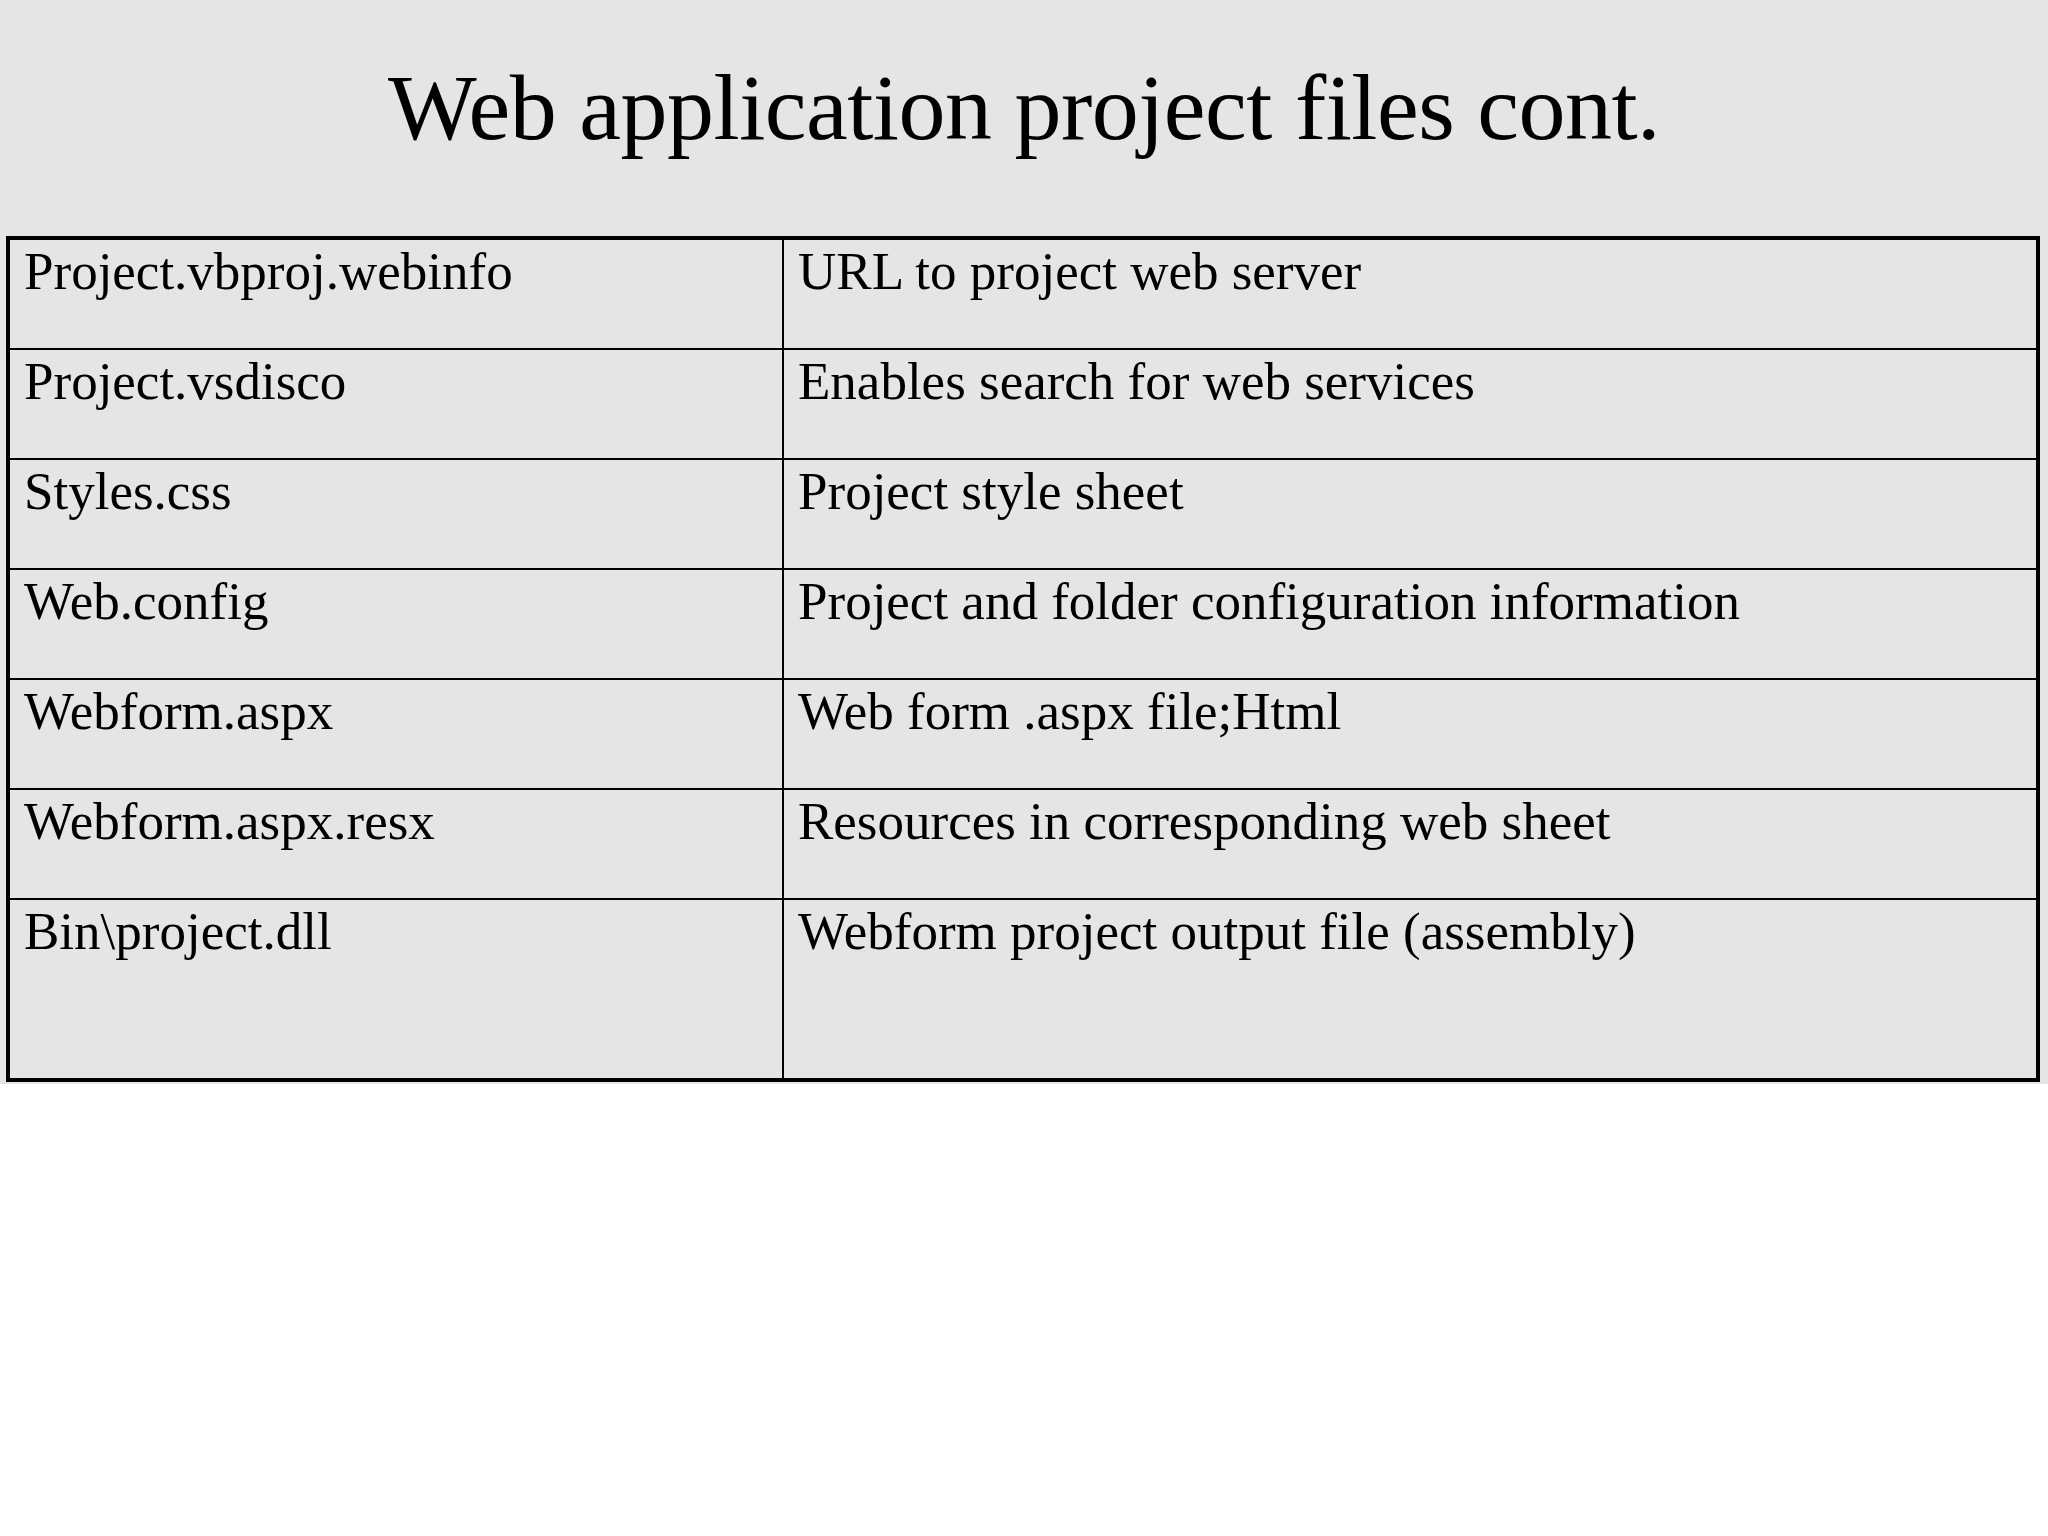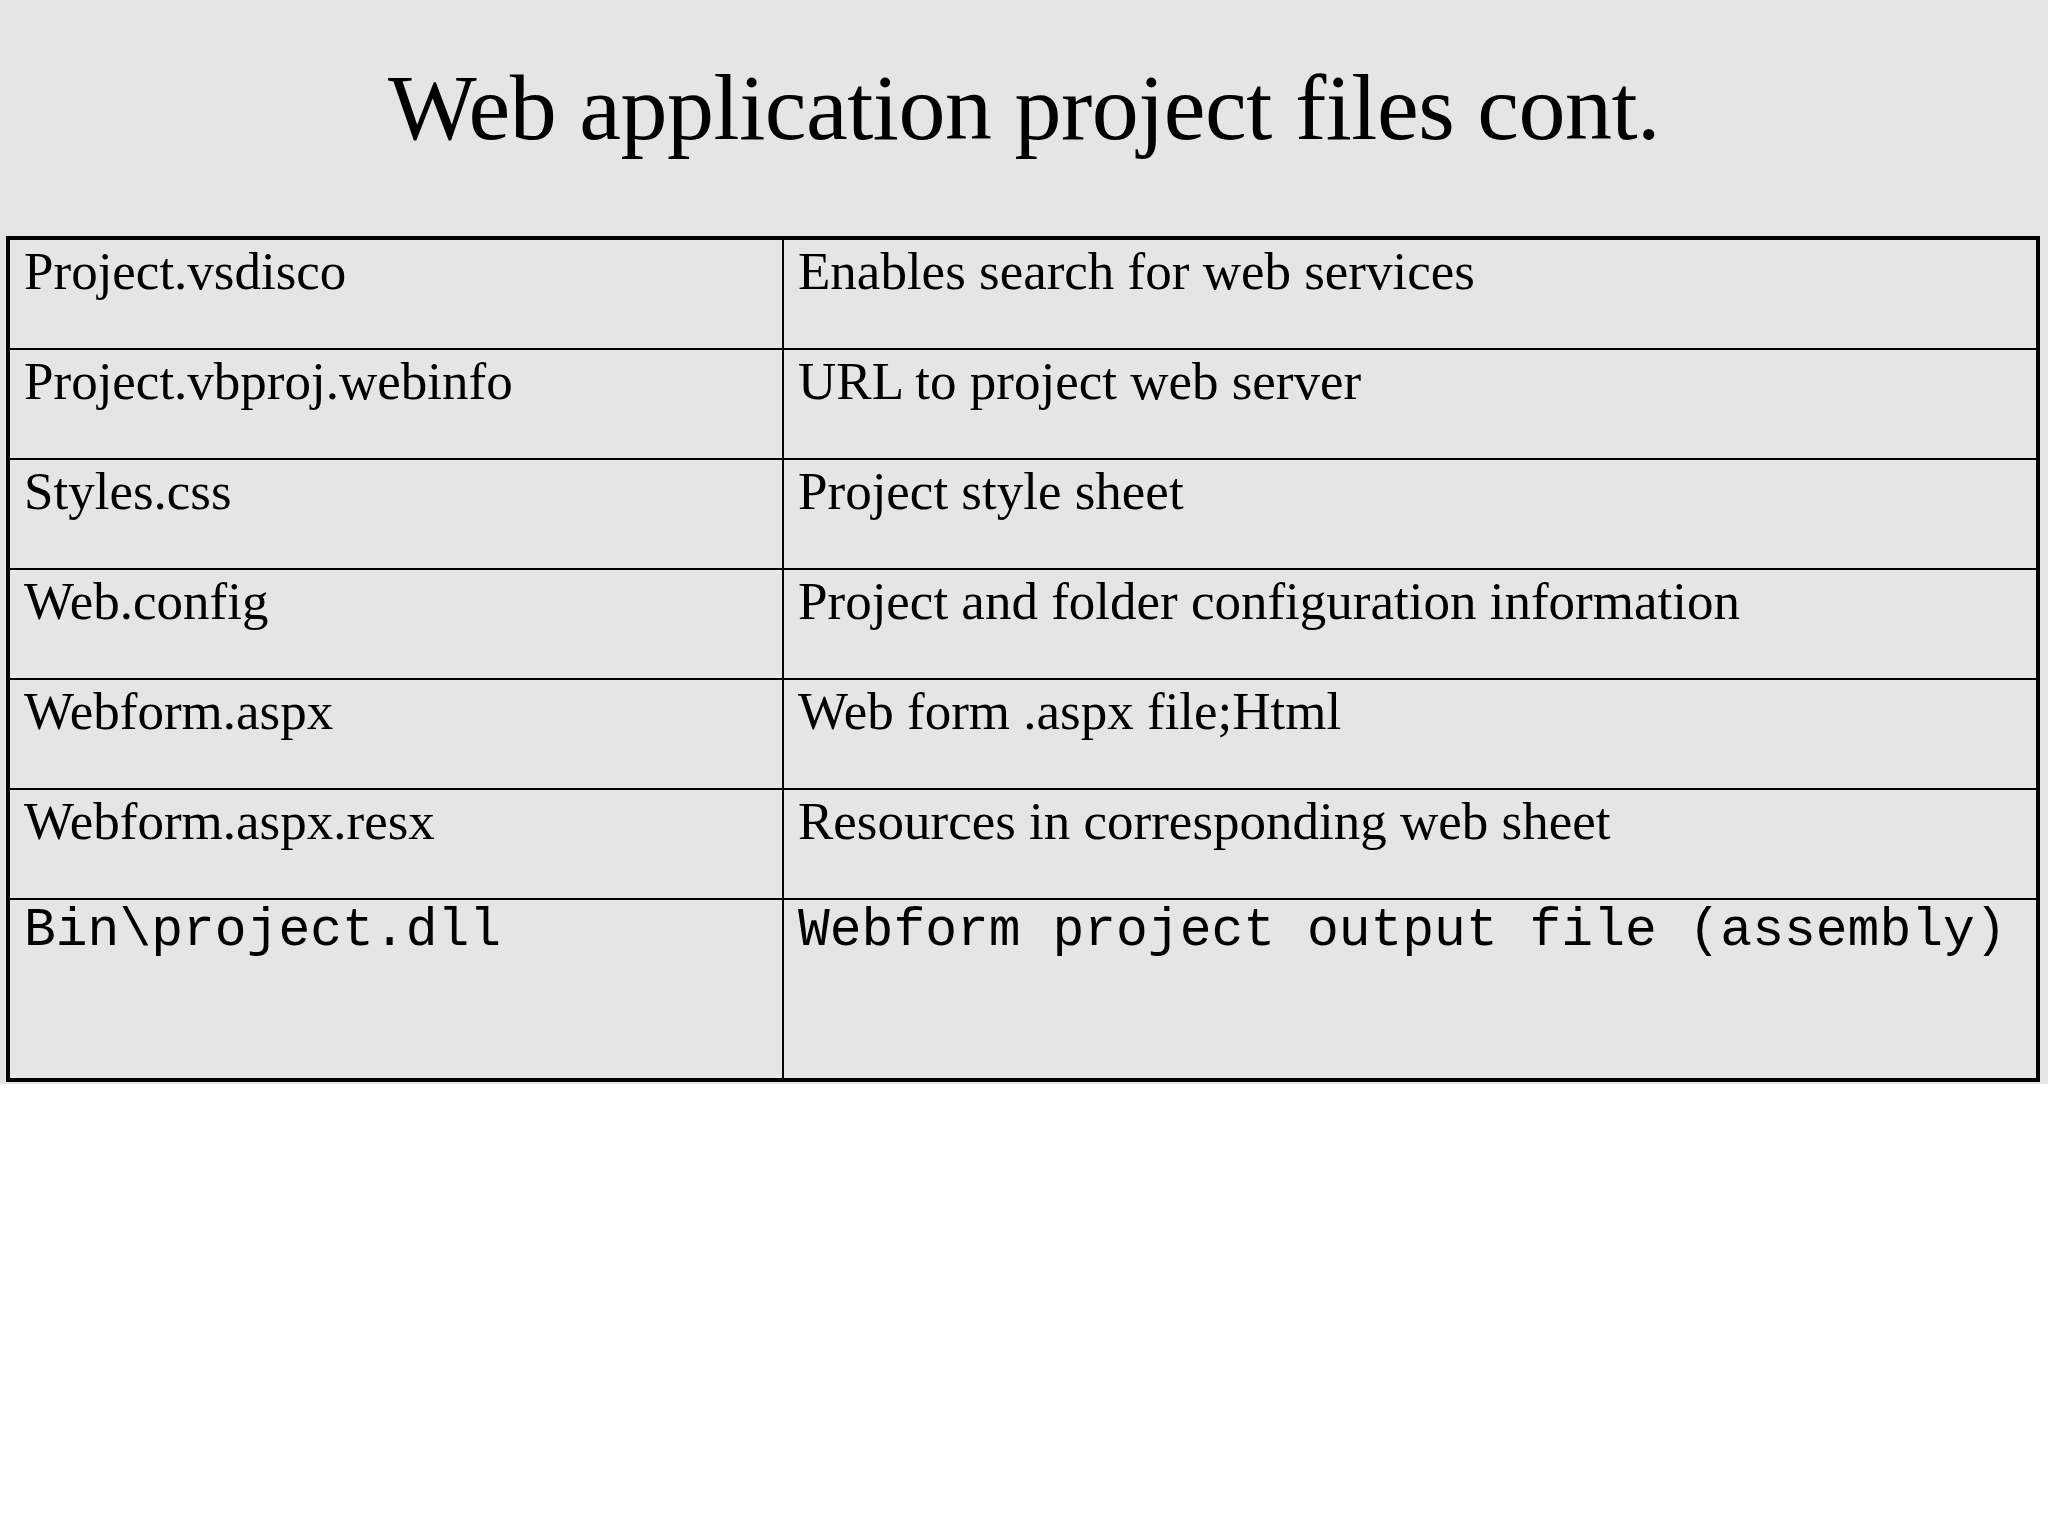--- a/index.html
+++ b/index.html
@@ -60,21 +60,20 @@
     font-family: "Liberation Serif", "DejaVu Serif", serif;
     font-size: 53px;
     line-height: 1.05;
     vertical-align: top;
     white-space: nowrap;
     overflow: visible;
   }
 
   table.file-table tr.row-tall td {
     height: 168px;
-    font-family: Liberation Mono, monospace;
   }
 
   table.file-table tr.row-normal td {
     height: 98px;
   }
 
   .cell-file { }
   .cell-desc { }
 </style>
 </head>
@@ -85,26 +84,26 @@
   <div class="slide-title">Web application project files cont.</div>
 
   <div class="table-wrap">
     <table class="file-table">
       <colgroup>
         <col class="col-file">
         <col class="col-desc">
       </colgroup>
       <tbody>
           <tr class="row-normal">
+            <td class="cell-file">Project.vbproj.webinfo</td>
+            <td class="cell-desc">URL to project web server</td>
+          </tr>
+          <tr class="row-normal">
             <td class="cell-file">Project.vsdisco</td>
             <td class="cell-desc">Enables search for web services</td>
-          </tr>
-          <tr class="row-normal">
-            <td class="cell-file">Project.vbproj.webinfo</td>
-            <td class="cell-desc">URL to project web server</td>
           </tr>
           <tr class="row-normal">
             <td class="cell-file">Styles.css</td>
             <td class="cell-desc">Project style sheet</td>
           </tr>
           <tr class="row-normal">
             <td class="cell-file">Web.config</td>
             <td class="cell-desc">Project and folder configuration information</td>
           </tr>
           <tr class="row-normal">

